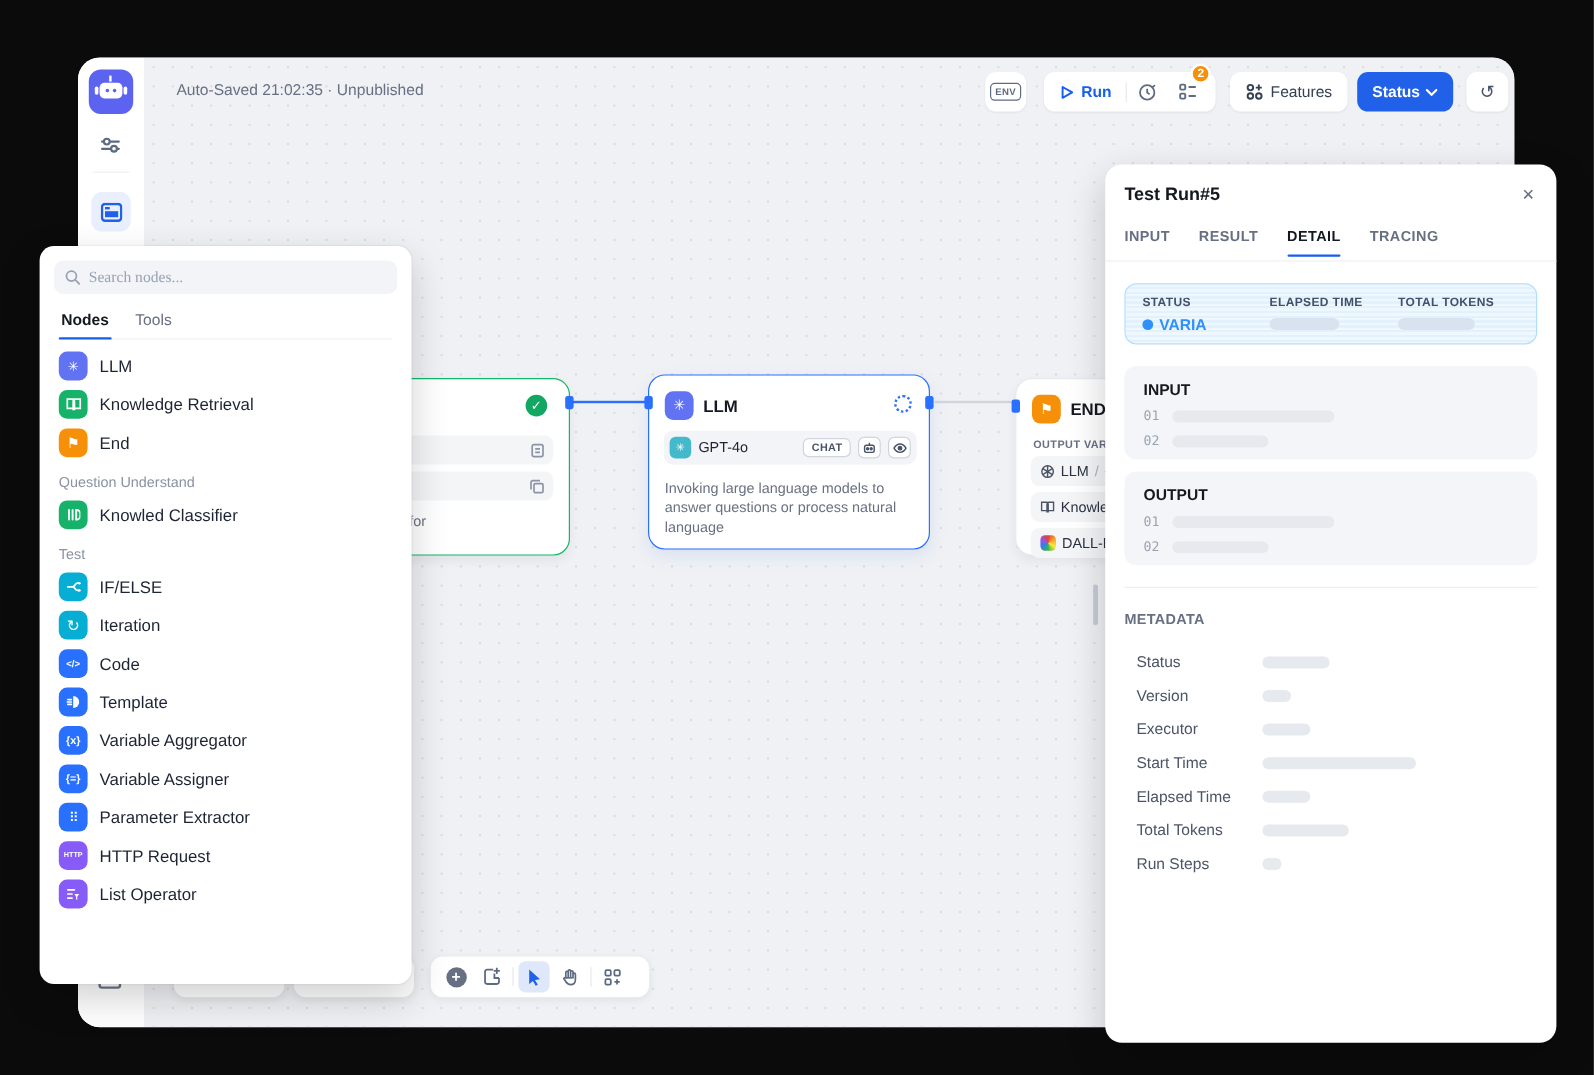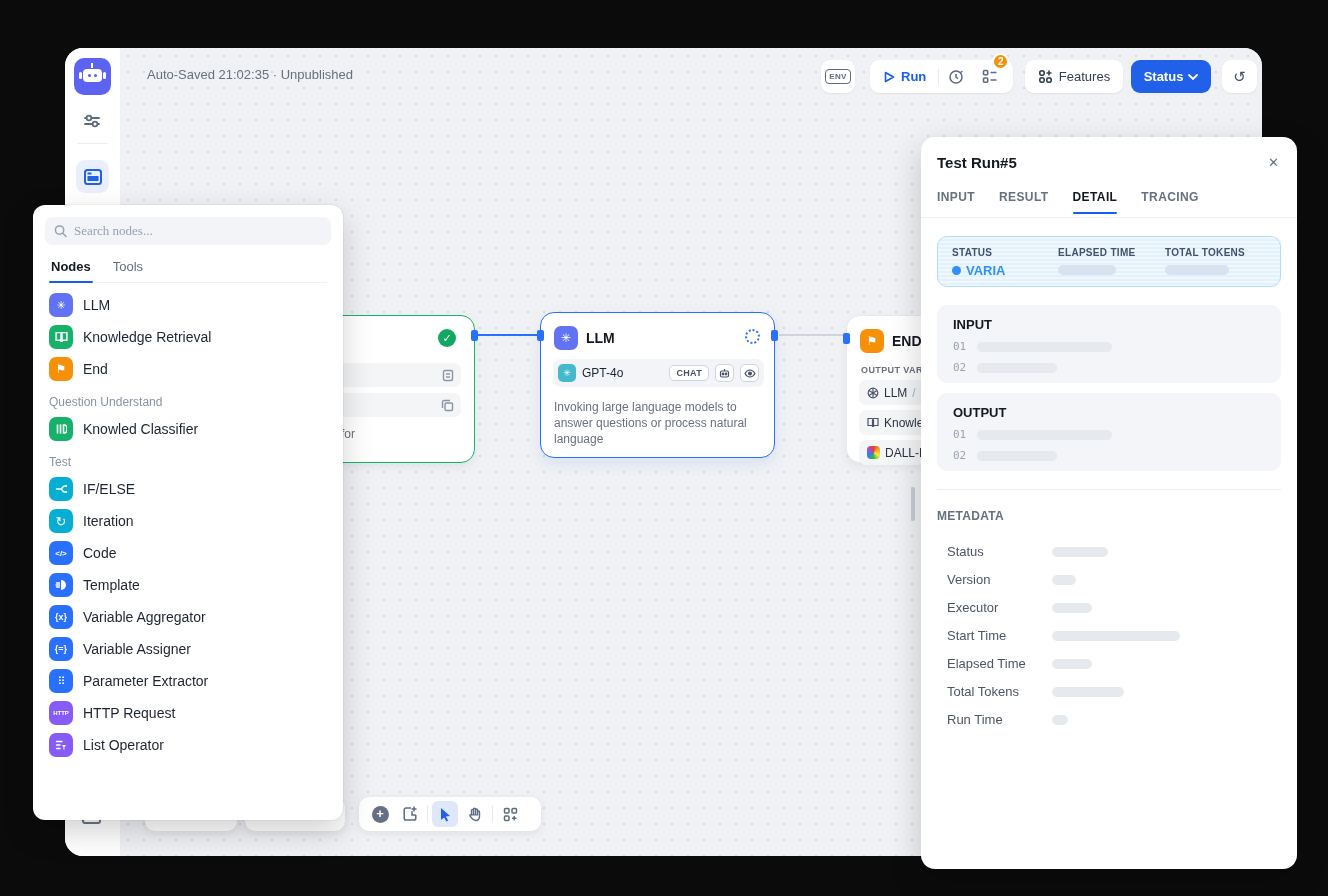--- a/index.html
+++ b/index.html
@@ -525,16 +525,16 @@
     </div>
   <div class="meta-row" style="top:519px;">
       <span class="meta-label">Elapsed Time</span>
       <div class="skel" style="width:40px;"></div>
     </div>
   <div class="meta-row" style="top:547px;">
       <span class="meta-label">Total Tokens</span>
       <div class="skel" style="width:72px;"></div>
     </div>
   <div class="meta-row" style="top:575px;">
-      <span class="meta-label">Run Time</span>
+      <span class="meta-label">Run Steps</span>
       <div class="skel" style="width:16px;"></div>
     </div>
 </div>
 
 </body></html>

